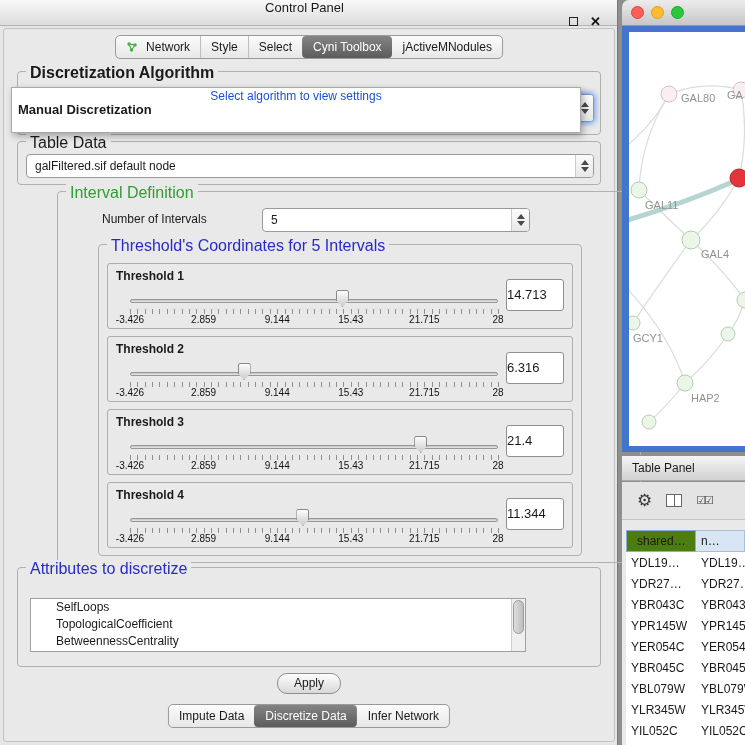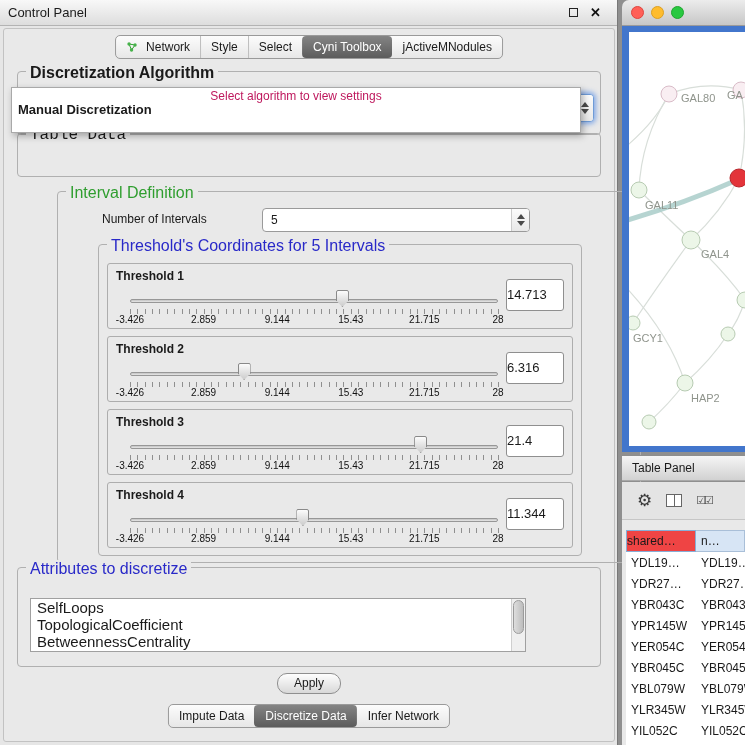--- a/index.html
+++ b/index.html
@@ -1,21 +1,21 @@
 <!DOCTYPE html>
 <html><head>
 <meta charset="utf-8">
 <style>
   * { margin:0; padding:0; box-sizing:border-box; }
   html,body { width:745px; height:745px; }
   body { font-family:"Liberation Sans", sans-serif; background:#8f8f8f; position:relative; overflow:hidden; color:#1a1a1a; }
 
   
   .control-panel { position:absolute; left:0; top:0; width:618px; height:745px; background:#e6e6e6; border-right:1px solid #787878; }
-  .cp-titlebar { position:absolute; left:0; top:0; right:0; height:26px; background:linear-gradient(#f8f8f8,#dddddd); border-bottom:1px solid #b3b3b3; display:flex; align-items:center; padding:0 16px 0 8px; }
+  .cp-titlebar { position:absolute; left:0; top:0; right:0; height:26px; background:linear-gradient(#f8f8f8,#dddddd); border-bottom:1px solid #b3b3b3; display:flex; align-items:center; padding:0 16px 0 8px;flex-direction:column; }
   .cp-title { font-size:13px; }
   .cp-buttons { margin-left:auto; display:flex; gap:12px; align-items:center; }
   .float-icon { width:9px; height:9px; border:1.5px solid #222; background:transparent; }
   .close-icon { font-size:13px; font-weight:bold; line-height:1; color:#111; }
   .cp-body { position:absolute; left:3px; top:28px; width:612px; height:714px; background:#e9e9e9; border:1px solid #c2c2c2; border-radius:3px; }
 
   
   .tab-strip { position:absolute; left:50%; transform:translateX(-50%); display:flex; align-items:stretch; border:1px solid #9a9a9a; border-radius:5px; background:linear-gradient(#fcfcfc,#e7e7e7); overflow:hidden; white-space:nowrap; }
   #top-tabs { top:6px; }
   #bottom-tabs { top:675px; }
@@ -26,59 +26,59 @@
   .tab-icon { display:flex; align-items:center; }
 
   
   .group { position:absolute; border:1px solid #b0b0b0; border-radius:4px; }
   .legend { position:absolute; top:-8px; left:8px; background:#e9e9e9; padding:0 4px; font-size:16px; white-space:nowrap; }
   .legend.bold { font-weight:bold; }
   .legend.green { color:#2f9e2f; }
   .legend.blue { color:#2929c8; }
 
   #group-algo   { left:13px; top:42px;  width:584px; height:64px; }
-  #group-tabledata { left:13px; top:104px; width:584px; height:44px;font-family:Liberation Mono, monospace; }
+  #group-tabledata { left:13px; top:112px; width:584px; height:44px; }
   #group-interval  { left:13px; top:162px; width:584px; height:372px;margin-left:40px; }
   #group-thresholds{ left:40px; top:52px;  width:484px; height:312px; }
   #group-attrs  { left:13px; top:538px; width:584px; height:100px;padding-left:36px; }
 
   
   .combo { position:absolute; background:#fff; border:1px solid #9a9a9a; border-radius:4px; display:flex; align-items:center; font-size:12px; overflow:hidden; }
   .combo-text { padding-left:8px; flex:1; white-space:nowrap; }
   .combo-stepper { width:18px; align-self:stretch; display:flex; flex-direction:column; align-items:center; justify-content:center; gap:2px; border-left:1px solid #cccccc; background:linear-gradient(#fbfbfb,#e8e8e8); }
   .tri-up   { width:0; height:0; border-left:4px solid transparent; border-right:4px solid transparent; border-bottom:5px solid #4a4a4a; }
   .tri-down { width:0; height:0; border-left:4px solid transparent; border-right:4px solid transparent; border-top:5px solid #4a4a4a; }
   .combo.focused { border-color:#6f9bd6; box-shadow:0 0 5px 2px rgba(100,150,230,.75); }
   #algo-combo { left:8px; top:22px; width:568px; height:28px; }
   #tabledata-combo { left:8px; top:12px; width:568px; height:24px; }
   #intervals-combo { left:204px; top:16px; width:268px; height:24px; }
 
   
   .popup { position:absolute; left:7px; top:58px; width:570px; height:46px; background:#fff; border:1px solid #a9a9a9; box-shadow:2px 3px 7px rgba(0,0,0,.3); z-index:30; }
-  .popup-header { position:absolute; top:1px; left:0; right:0; text-align:center; font-size:12px; color:#be185d; }
+  .popup-header { position:absolute; top:1px; left:0; right:0; text-align:center; font-size:12px; color:#1d4ed8; }
   #popup-options { position:absolute; top:14px; left:0; right:0; }
   .popup-option { font-size:13px; padding:1px 6px; height:15px; line-height:14px; white-space:nowrap; }
   .popup-option:first-child { font-weight:bold; }
 
   .field-label { position:absolute; font-size:12px; font-weight:normal; white-space:nowrap; }
   #intervals-label { left:44px; top:20px; }
 
   
   .threshold-box { position:absolute; left:8px; width:466px; height:66px; border:1px solid #adadad; border-radius:3px; background:#e9e9e9; }
   .th-label { position:absolute; left:8px; top:5px; font-size:12px; font-weight:bold; }
   .value-box { position:absolute; right:8px; top:15px; width:58px; height:32px; background:#fff; border:1px solid #8f8f8f; border-radius:3px; font-size:13px; text-align:left; line-height:30px; padding-right:7px; }
   .track { position:absolute; left:22px; top:35px; width:368px; height:4px; background:linear-gradient(#c2c2c2,#e8e8e8); border:1px solid #979797; border-radius:2px; }
   .thumb { position:absolute; top:26px; width:13px; height:17px; background:linear-gradient(#fcfcfc,#cdcdcd); border:1px solid #898989; border-radius:2px 2px 0 0; clip-path:polygon(0 0,100% 0,100% 60%,50% 100%,0 60%); }
   .tick-strip { position:absolute; left:22px; top:45px; width:369px; height:5px; background:repeating-linear-gradient(90deg,#8f8f8f 0 1px,transparent 1px 7.36px); }
   .tick-label { position:absolute; top:50px; transform:translateX(-50%); font-size:10px; color:#111; }
 
   
   #attrs-subtitle { left:12px; top:28px; }
   .attr-list { position:absolute; left:12px; top:30px; width:496px; height:54px; background:#fff; border:1px solid #a0a0a0; overflow:hidden; }
-  .attr-item { font-size:15px; padding-left:6px; height:17px; line-height:17px; white-space:nowrap; }
+  .attr-item { font-size:12px; padding-left:6px; height:17px; line-height:17px; white-space:nowrap;margin-left:19px; }
   .attr-scrollbar { position:absolute; top:0; right:0; width:14px; height:100%; background:#efefef; border-left:1px solid #cfcfcf; }
   .attr-thumb { position:absolute; top:1px; left:1px; width:11px; height:34px; background:linear-gradient(90deg,#dedede,#bdbdbd); border:1px solid #9b9b9b; border-radius:6px; }
 
   .apply-button { position:absolute; left:50%; transform:translateX(-50%); top:644px; width:64px; height:21px; border:1px solid #8f8f8f; border-radius:10px; background:linear-gradient(#fefefe,#d8d8d8); font-size:12px; text-align:center; line-height:19px; }
 
   
   .net-window { position:absolute; left:622px; top:0; width:123px; height:452px; }
   .net-titlebar { position:absolute; left:0; top:0; right:0; height:26px; background:linear-gradient(#ececec,#c7c7c7); border-bottom:1px solid #9a9a9a; border-top-left-radius:7px; display:flex; align-items:center; gap:7px; padding-left:9px; }
   .light { width:13px; height:13px; border-radius:50%; }
   .light.red    { background:#ff5f57; border:1px solid #e0443e; }
@@ -95,21 +95,21 @@
 
   
   .table-panel-header { position:absolute; left:622px; top:455px; width:123px; height:26px; background:linear-gradient(#f5f5f5,#d1d1d1); border-top:1px solid #8e8e8e; border-bottom:1px solid #a8a8a8; display:flex; align-items:center; padding-left:10px; font-size:12px; }
   .table-area { position:absolute; left:622px; top:482px; width:123px; height:263px; background:#e9e9e9; }
   .table-toolbar { position:absolute; left:0; top:0; right:0; height:38px; background:#e4e4e4; border-bottom:1px solid #c6c6c6; display:flex; align-items:center; gap:14px; padding-left:15px; }
   .gear-icon { font-size:17px; color:#3a3a3a; line-height:1; }
   .columns-icon { width:16px; height:13px; border:1px solid #666; background:#fff; position:relative; }
   .columns-icon::before { content:""; position:absolute; left:7px; top:0; bottom:0; width:1px; background:#666; }
   .checks-icon { font-size:11px; color:#444; letter-spacing:-2px; white-space:nowrap; }
   .table-header { position:absolute; left:4px; top:48px; right:0; height:22px; display:flex; font-size:12px; }
-  .hcell1 { width:70px; background:#ef4444; border:1px solid #86aed6; line-height:20px; padding-left:0; overflow:hidden; white-space:nowrap; }
+  .hcell1 { width:70px; background:#4d7c0f; border:1px solid #86aed6; line-height:20px; padding-left:10px; overflow:hidden; white-space:nowrap; }
   .hcell2 { flex:1; background:#d7e5f5; border:1px solid #a9bfd8; border-left:none; line-height:20px; padding-left:5px; overflow:hidden; white-space:nowrap; }
   .table-body { position:absolute; left:4px; top:70px; right:0; bottom:0; background:#fff; overflow:hidden; }
   .trow { display:flex; height:21px; align-items:center; font-size:12px; }
   .tcell { white-space:nowrap; overflow:hidden; }
   .tcell.c1 { width:70px; padding-left:5px; flex:none; }
   .tcell.c2 { padding-left:5px; }
 </style>
 </head>
 <body>
 
@@ -162,20 +162,27 @@
 
     <div class="popup">
       <div class="popup-header">Select algorithm to view settings</div>
       <div id="popup-options">
           <div class="popup-option">Manual Discretization</div>
         </div>
     </div>
 
     <div class="group" id="group-tabledata">
       <span class="legend">Table Data</span>
+      <div class="combo" id="tabledata-combo">
+        <span class="combo-text">galFiltered.sif default node</span>
+        <span class="combo-stepper">
+            <i class="tri-up"></i>
+            <i class="tri-down"></i>
+          </span>
+      </div>
     </div>
 
     <div class="group" id="group-interval">
       <span class="legend green">Interval Definition</span>
       <span class="field-label" id="intervals-label">Number of Intervals</span>
       <div class="combo" id="intervals-combo">
         <span class="combo-text">5</span>
         <span class="combo-stepper">
             <i class="tri-up"></i>
             <i class="tri-down"></i>

